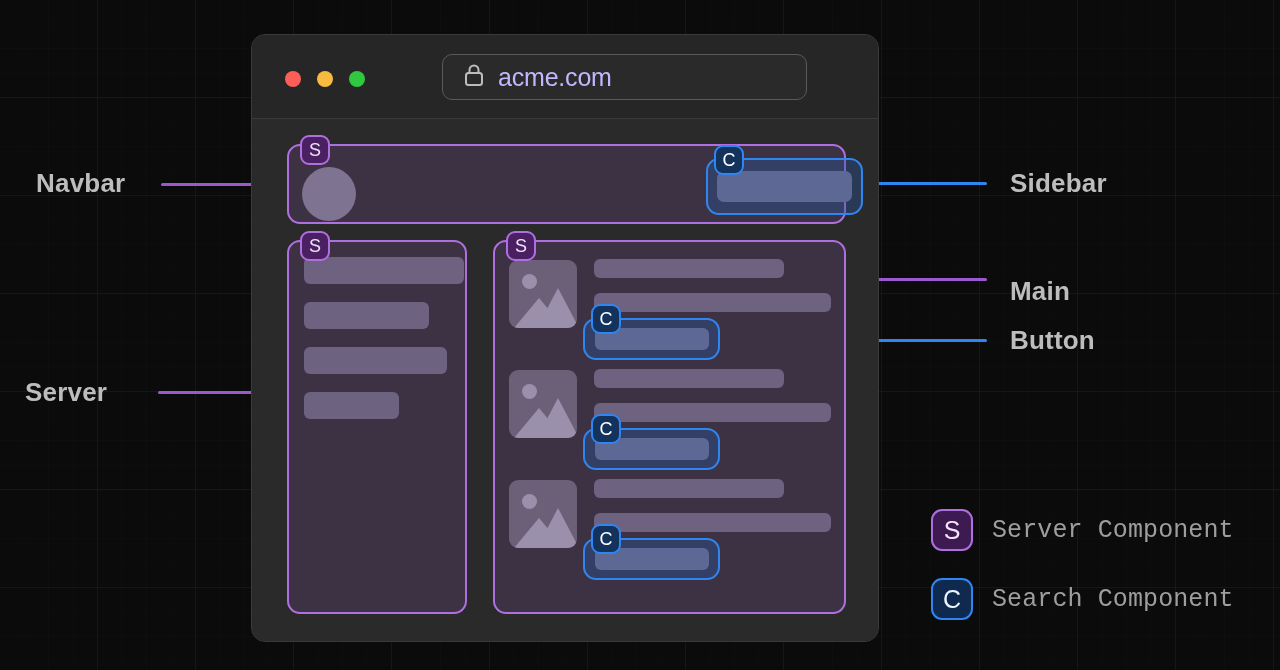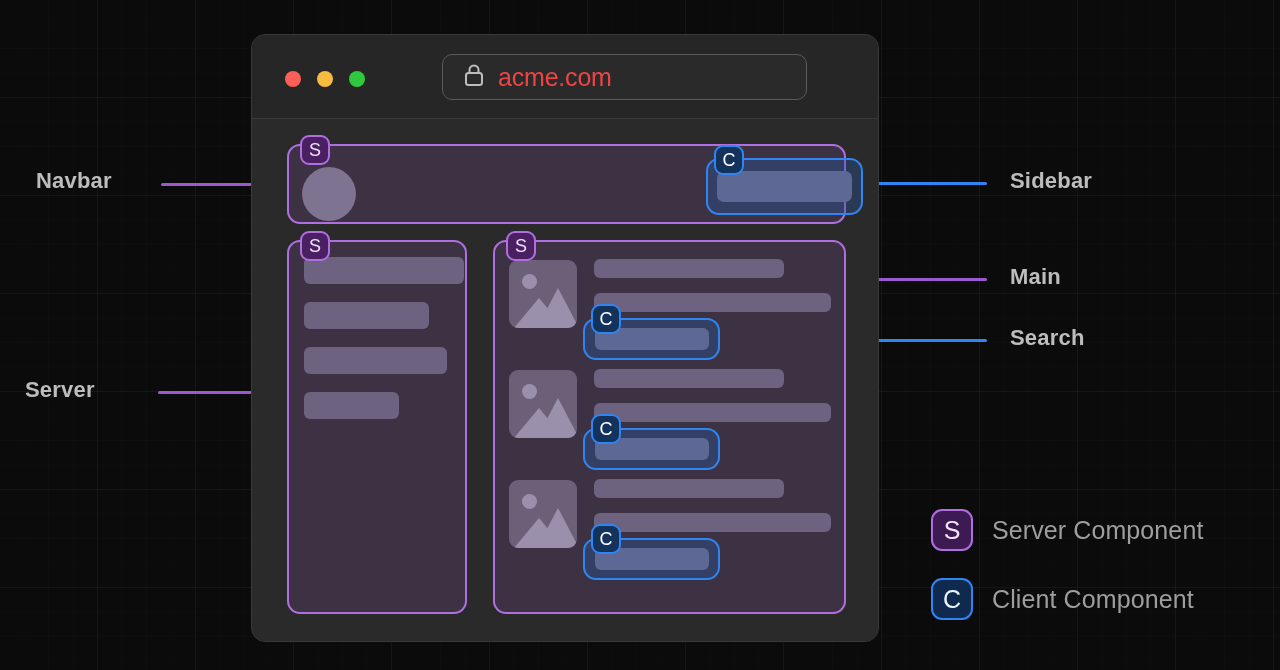--- a/index.html
+++ b/index.html
@@ -52,21 +52,21 @@
     left: 190px; top: 19px;
     width: 365px; height: 46px;
     border: 1px solid #5a5a5a;
     border-radius: 10px;
     background: #2a2a2a;
     display: flex; align-items: center;
     padding-left: 20px;
     gap: 13px;
   }
   #urlbar .url-text {
-    color: #ef4444;
+    color: #c4b5fd;
     font-size: 25px;
     letter-spacing: -0.2px;
   }
 
   #viewport {
     position: relative;
     height: 523px;
     background: #2a2a2a;
     padding: 0;
   }
@@ -207,21 +207,21 @@
   .badge-c {
     background: #13325c;
     border: 2px solid #2f86f0;
     color: #ffffff;
   }
 
   
   .anno-label {
     position: absolute;
     color: #bdbdbd;
-    font-size: 22px;
+    font-size: 26px;
     font-weight: bold;
     letter-spacing: 0.2px;
     white-space: nowrap;
   }
   .anno-line {
     position: absolute;
     height: 3px;
     border-radius: 2px;
   }
   .lp { background: #9b59d0; }
@@ -247,50 +247,51 @@
   .legend-badge.c {
     background: #0f2a4e;
     border: 2px solid #2f86f0;
     color: #eaf4ff;
   }
   .legend-text {
     color: #9e9e9e;
     font-size: 25px;
     letter-spacing: 0.1px;
     white-space: nowrap;
+    font-family: Liberation Mono, monospace;
   }
 </style>
 </head>
 <body>
 
 <div id="stage">
 
   <div class="anno-label" style="left:36px; top:168px;">Navbar</div>
   <div class="anno-line lp" style="left:161px; top:183px; width:108px;"></div>
 
   <div class="anno-label" style="left:25px; top:377px;">Server</div>
   <div class="anno-line lp" style="left:158px; top:391px; width:111px;"></div>
 
   <div class="anno-line lb" style="left:836px; top:182px; width:151px;"></div>
   <div class="anno-label" style="left:1010px; top:168px;">Sidebar</div>
 
   <div class="anno-line lp" style="left:862px; top:278px; width:125px;"></div>
-  <div class="anno-label" style="left:1010px; top:264px;">Main</div>
+  <div class="anno-label" style="left:1010px; top:276px;">Main</div>
 
   <div class="anno-line lb" style="left:733px; top:339px; width:254px;"></div>
-  <div class="anno-label" style="left:1010px; top:325px;">Search</div>
+  <div class="anno-label" style="left:1010px; top:325px;">Button</div>
 
   <div class="legend-item" style="left:931px; top:509px;">
     <div class="legend-badge s">S</div>
     <div class="legend-text">Server Component</div>
   </div>
 
   <div class="legend-item" style="left:931px; top:578px;">
     <div class="legend-badge c">C</div>
-    <div class="legend-text">Client Component</div>
+    <div class="legend-text">Search Component</div>
   </div>
 
   <div id="browser">
 
     <div id="titlebar">
       <div class="traffic t-red"></div>
       <div class="traffic t-yellow"></div>
       <div class="traffic t-green"></div>
 
       <div id="urlbar">

